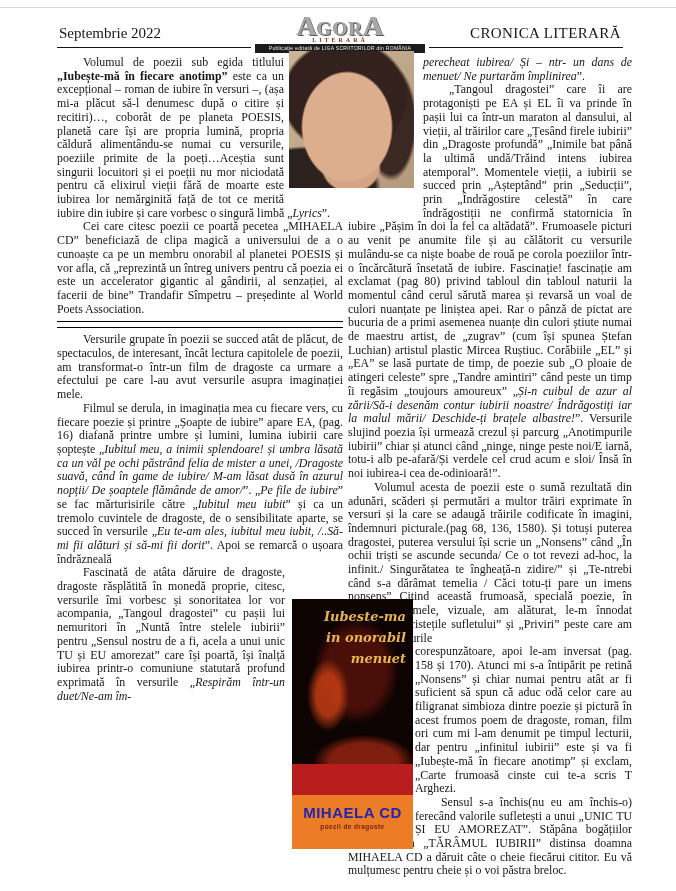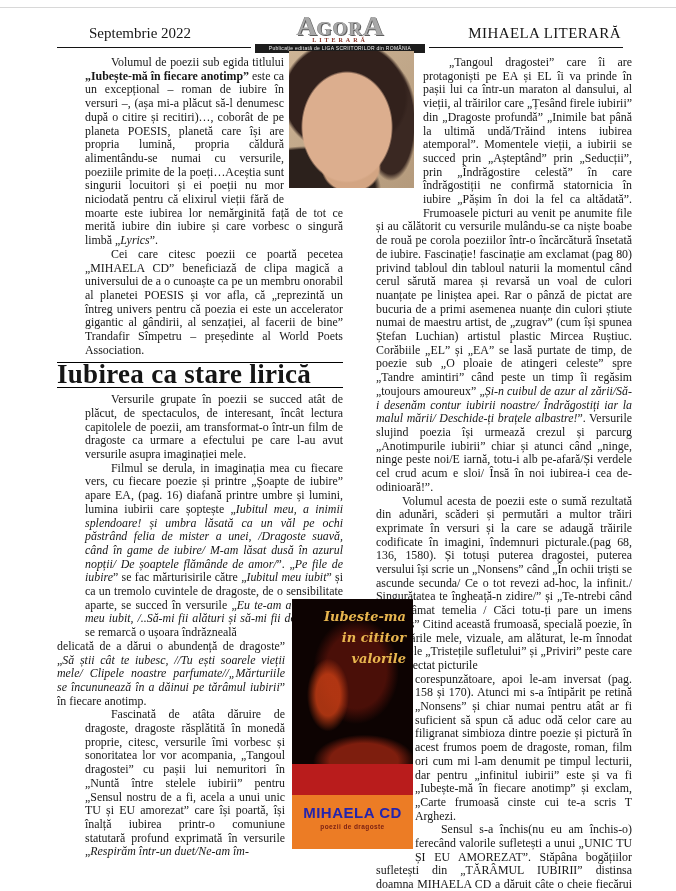--- a/index.html
+++ b/index.html
@@ -8,21 +8,21 @@
     background:#ffffff;color:#161616;
     font-family:"Liberation Serif", serif;
   }
   .scan-edge{position:absolute;left:0;right:0;top:7px;height:1px;background:#d8d8d8;}
 
   
   #header{
     position:absolute;left:57px;top:22px;width:566px;height:25px;
     border-bottom:1.7px solid #141414;font-size:15px;
   }
-  #header .date{position:absolute;left:2px;top:3px;margin-left:30px;}
+  #header .date{position:absolute;left:2px;top:3px;}
   #header .section{position:absolute;right:2px;top:3px;letter-spacing:.4px;}
   #logo{
     position:absolute;left:50%;top:-8px;transform:translateX(-50%);
     width:170px;text-align:center;background:#fff;padding:0 4px 0 4px;
   }
   .logo-word{font-weight:bold;color:#a8a8a8;line-height:24px;
     text-shadow:1px 1px 0 #5d5d5d, -0.5px -0.5px 0 #7c7c7c;}
   .logo-a{font-size:28px;}
   .logo-mid{font-size:19px;letter-spacing:1px;}
   .logo-sub{font-size:6px;letter-spacing:3px;color:#8a3225;margin-top:-5px;font-weight:bold;}
@@ -33,21 +33,21 @@
   }
 
   
   .col{
     position:absolute;top:56px;height:832px;overflow:hidden;
     font-size:11.9px;line-height:13.7px;text-align:justify;
   }
   #col-left{left:57px;width:286px;}
   #col-right{left:348px;width:284px;}
   .col p{margin:0;text-align:justify;}
-  .col p.ind{text-indent:26px;margin-left:28px;}
+  .col p.ind{text-indent:26px;}
 
   
   .sp{background:transparent;}
   .sp-photo-left{float:right;width:52px;height:136px;margin:0 0 3px 7px;}
   .sp-cover-left{float:right;width:51px;height:216px;margin:0 0 3px 7px;}
   .sp-photo-right{float:left;width:68px;height:150px;margin:0 7px 3px 0;}
   .sp-cover-right{float:left;width:60px;height:212px;margin:0 7px 3px 0;}
 
   
   .rule{border:0;border-top:1.7px solid #000;margin:5px 0;}
@@ -101,57 +101,56 @@
     color:#7c2214;margin-top:2px;letter-spacing:.4px;
   }
 </style>
 </head>
 <body>
 
 <div class="scan-edge"></div>
 
 <div id="header">
   <span class="date">Septembrie 2022</span>
-  <span class="section">MIHAELA LITERARĂ</span>
+  <span class="section">CRONICA LITERARĂ</span>
   <div id="logo">
     <div class="logo-word"><span class="logo-a">A</span><span class="logo-mid">GOR</span><span class="logo-a">A</span></div>
     <div class="logo-sub">LITERARĂ</div>
     <div class="logo-banner">Publicație editată de LIGA SCRIITORILOR din ROMÂNIA</div>
   </div>
 </div>
 
 <div class="col" id="col-left">
   <div class="sp sp-photo-left"></div>
   <p class="ind">Volumul de poezii sub egida titlului <b>„Iubește-mă în fiecare anotimp”</b> este ca un excepțional – roman de iubire în versuri –, (așa mi-a plăcut să-l denumesc după o citire și recitiri)…, coborât de pe planeta POESIS, planetă care își are propria lumină, propria căldură alimentându-se numai cu versurile, poeziile primite de la poeți…Aceștia sunt singurii locuitori și ei poeții nu mor niciodată pentru că elixirul vieții fără de moarte este iubirea lor nemărginită față de tot ce merită iubire din iubire și care vorbesc o singură limbă „<i>Lyrics</i>”.</p>
   <p class="ind">Cei care citesc poezii ce poartă pecetea „MIHAELA CD” beneficiază de clipa magică a universului de a o cunoaște ca pe un membru onorabil al planetei POESIS și vor afla, că „reprezintă un întreg univers pentru că poezia ei este un accelerator gigantic al gândirii, al senzației, al facerii de bine” Trandafir Sîmpetru – președinte al World Poets Association.</p>
   <hr class="rule">
-  <p class="article-title">Iubirea ca stare lirică</p>
   <hr class="rule">
   <p class="ind">Versurile grupate în poezii se succed atât de plăcut, de spectaculos, de interesant, încât lectura capitolele de poezii, am transformat-o într-un film de dragoste ca urmare a efectului pe care l-au avut versurile asupra imaginației mele.</p>
   <p class="ind">Filmul se derula, in imaginația mea cu fiecare vers, cu fiecare poezie și printre „Șoapte de iubire” apare EA, (pag. 16) diafană printre umbre și lumini, lumina iubirii care șoptește „<i>Iubitul meu, a inimii splendoare! și umbra lăsată ca un văl pe ochi păstrând felia de mister a unei, /Dragoste suavă, când în game de iubire/ M-am lăsat dusă în azurul nopții/ De șoaptele flămânde de amor/</i>”. „<i>Pe file de iubire</i>” se fac mărturisirile către „<i>Iubitul meu iubit</i>” și ca un tremolo cuvintele de dragoste, de o sensibilitate aparte, se succed în versurile „<i>Eu te-am ales, iubitul meu iubit, /..Să-mi fii alături și să-mi fii dorit</i>”. Apoi se remarcă o ușoara îndrăzneală</p>
   <div class="sp sp-cover-left" id="sp-cover-left"></div>
-  <p>delicată de a dărui o abundență de dragoste” „<i>Să știi cât te iubesc, //Tu ești soarele vieții mele/ Clipele noastre parfumate//„Mărturiile se încununează în a dăinui pe tărâmul iubirii</i>” în fiecare anotimp.</p>
   <p class="ind">Fascinată de atâta dăruire de dragoste, dragoste răsplătită în monedă proprie, citesc, versurile îmi vorbesc și sonoritatea lor vor acompania, „Tangoul dragostei” cu pașii lui nemuritori în „Nuntă între stelele iubirii” pentru „Sensul nostru de a fi, acela a unui unic TU și EU amorezat” care își poartă, își înalță iubirea printr-o comuniune statutară profund exprimată în versurile „<i>Respirăm într-un duet/Ne-am îm-</i></p>
 </div>
 
 <div class="col" id="col-right">
   <div class="sp sp-photo-right"></div>
+  <p><i>perecheat iubirea/ Și – ntr- un dans de menuet/ Ne purtarăm împlinirea</i>”.</p>
   <p class="ind">„Tangoul dragostei” care îi are protagoniști pe EA și EL îi va prinde în pașii lui ca într-un maraton al dansului, al vieții, al trăirilor care „Țesând firele iubirii” din „Dragoste profundă” „Inimile bat până la ultimă undă/Trăind intens iubirea atemporal”. Momentele vieții, a iubirii se succed prin „Așteptând” prin „Seducții”, prin „Îndrăgostire celestă” în care îndrăgostiții ne confirmă statornicia în iubire „Pășim în doi la fel ca altădată”. Frumoasele picturi au venit pe anumite file și au călătorit cu versurile mulându-se ca niște boabe de rouă pe corola poeziilor într-o încărcătură însetată de iubire. Fascinație! fascinație am exclamat (pag 80) privind tabloul din tabloul naturii la momentul când cerul sărută marea și revarsă un voal de culori nuanțate pe liniștea apei. Rar o pânză de pictat are bucuria de a primi asemenea nuanțe din culori știute numai de maestru artist, de „zugrav” (cum își spunea Ștefan Luchian) artistul plastic Mircea Ruștiuc. Corăbiile „EL” și „EA” se lasă purtate de timp, de poezie sub „O ploaie de atingeri celeste” spre „Tandre amintiri” când peste un timp îi regăsim „toujours amoureux” „<i>Și-n cuibul de azur al zării/Să-i desenăm contur iubirii noastre/ Îndrăgostiți iar la malul mării/ Deschide-ți brațele albastre!</i>”. Versurile slujind poezia își urmează crezul și parcurg „Anotimpurile iubirii” chiar și atunci când „ninge, ninge peste noi/E iarnă, totu-i alb pe-afară/Și verdele cel crud acum e sloi/ Însă în noi iubirea-i cea de-odinioară!”.</p>
   <p class="ind">Volumul acesta de poezii este o sumă rezultată din adunări, scăderi și permutări a multor trăiri exprimate în versuri și la care se adaugă trăirile codificate în imagini, îndemnuri picturale.(pag 68, 136, 1580). Și totuși puterea dragostei, puterea versului își scrie un „Nonsens” când „În ochii triști se ascunde secunda/ Ce o tot revezi ad-hoc, la infinit./ Singurătatea te îngheață-n zidire/” și „Te-ntrebi când s-a dărâmat temelia / Căci totu-ți pare un imens nonsens” Citind această frumoasă, specială poezie, în însemnările mele, vizuale, am alăturat, le-m înnodat capitolele „Tristețile sufletului” și „Priviri” peste care am proiectat picturile</p>
   <div class="sp sp-cover-right" id="sp-cover-right" style="height: 183px;"></div>
   <p>corespunzătoare, apoi le-am inversat (pag. 158 și 170). Atunci mi s-a întipărit pe retină „Nonsens” și chiar numai pentru atât ar fi suficient să spun că aduc odă celor care au filigranat simbioza dintre poezie și pictură în acest frumos poem de dragoste, roman, film ori cum mi l-am denumit pe timpul lecturii, dar pentru „infinitul iubirii” este și va fi „Iubește-mă în fiecare anotimp” și exclam, „Carte frumoasă cinste cui te-a scris T Arghezi.</p>
   <p class="ind">Sensul s-a închis(nu eu am închis-o) ferecând valorile sufletești a unui „UNIC TU ȘI EU AMOREZAT”. Stăpâna bogățiilor sufletești din „TĂRÂMUL IUBIRII” distinsa doamna MIHAELA CD a dăruit câte o cheie fiecărui cititor. Eu vă mulțumesc pentru cheie și o voi păstra breloc.</p>
 </div>
 
 <div id="photo"></div>
 
 <div id="cover" style="top: 599px;">
   <div class="art"></div>
   <div class="cover-title">
     <div>Iubeste-ma</div>
-    <div>in cititor</div>
-    <div>valorile</div>
+    <div>in onorabil</div>
+    <div>menuet</div>
   </div>
   <div class="band">
     <div class="band-author">MIHAELA CD</div>
     <div class="band-sub">poezii de dragoste</div>
   </div>
 </div>
 
 </body></html>

